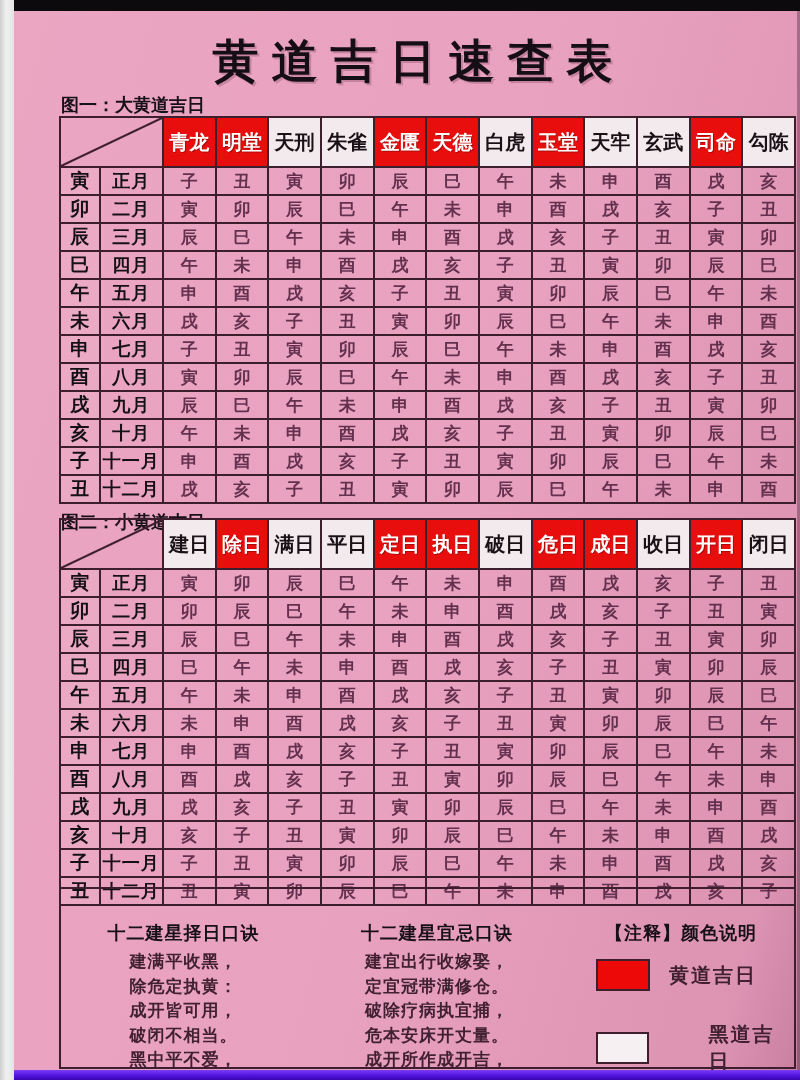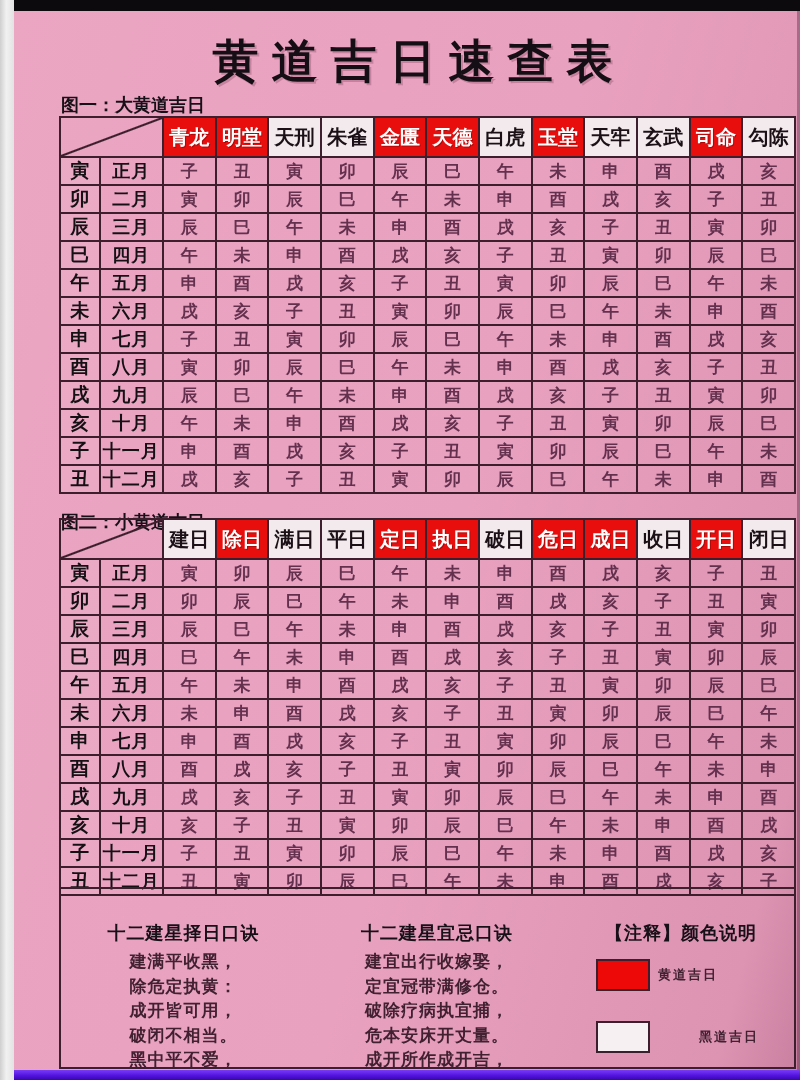--- a/index.html
+++ b/index.html
@@ -47,21 +47,21 @@
     position:absolute; left:45px; width:737px; height:354px;
     border-collapse:collapse; table-layout:fixed;
   }
   .table-1 { top:105px; }
   .table-2 { top:507px;border-radius:8px; }
 
   .grid-table th, .grid-table td {
     border:2px solid #3c1e2c; text-align:center; vertical-align:middle;
     overflow:hidden; white-space:nowrap;
   }
-  .grid-table thead th { height:40px; font-size:20px; }
+  .grid-table thead th { height:50px; font-size:20px; }
   .hdr-red   { background:#e90e0e; color:#ffffff; text-shadow:1px 1px 0 rgba(80,0,0,.4); }
   .hdr-plain { background:#f2eaed; color:#1a1016; }
   .corner-cell {
     background:
       linear-gradient(to bottom right,
         rgba(0,0,0,0) calc(50% - 1.6px),
         #3c1e2c calc(50% - .5px),
         #3c1e2c calc(50% + .5px),
         rgba(0,0,0,0) calc(50% + 1.6px));
   }
@@ -78,21 +78,21 @@
   .f-col-2 { flex:0 0 262px; }
   .f-col-3 { flex:1; }
   .f-title { font-size:18px; font-weight:bold; color:#181018; text-align:center; margin-bottom:4px; letter-spacing:1px;margin-top:24px; }
   .f-line  { font-size:17px; font-weight:bold; color:#402031; text-align:center; line-height:24.5px; letter-spacing:1px; }
 
   .legend-row { display:flex; align-items:center; margin:14px 0 0 28px; }
   .legend-row.second { margin-top:30px;gap:41px; }
   .swatch { width:54px; height:32px; border:2.5px solid #3c1e2c; }
   .swatch-red   { background:#ee0909; }
   .swatch-white { background:#f7f0f3; }
-  .legend-label { font-size:13px; font-weight:bold; color:#402031; margin-left:8px; letter-spacing:2px; }
+  .legend-label { font-size:20px; font-weight:bold; color:#402031; margin-left:19px; letter-spacing:2px; }
 </style>
 </head>
 <body>
 
 <div class="screen">
   <div class="left-strip"></div>
   <div class="top-bar"></div>
   <div class="content">
 
     <div class="page-title">黄道吉日速查表</div>

